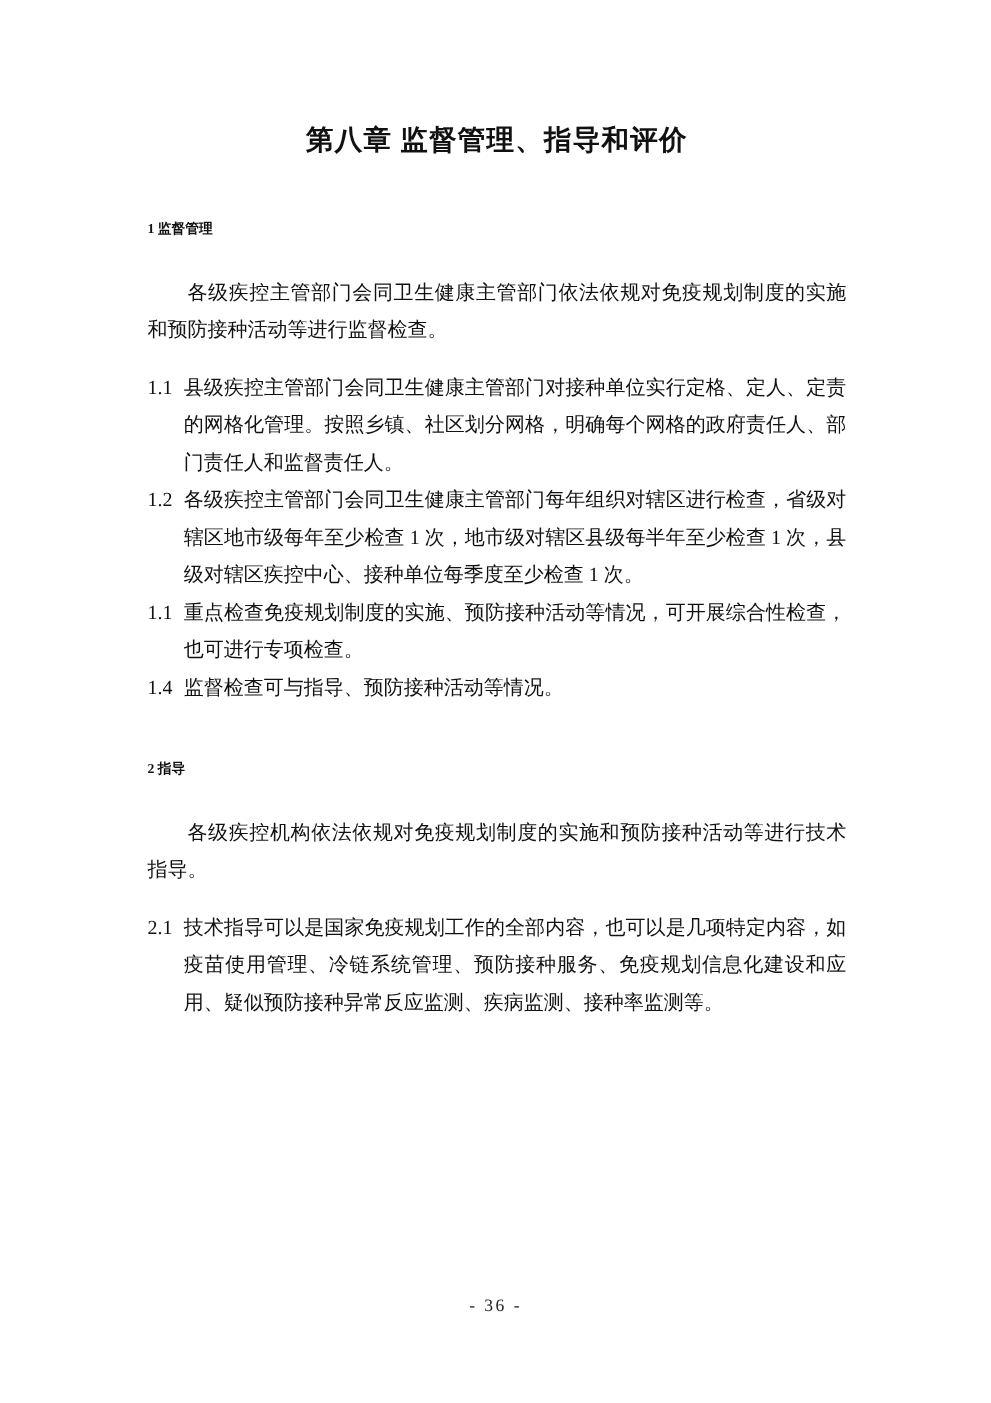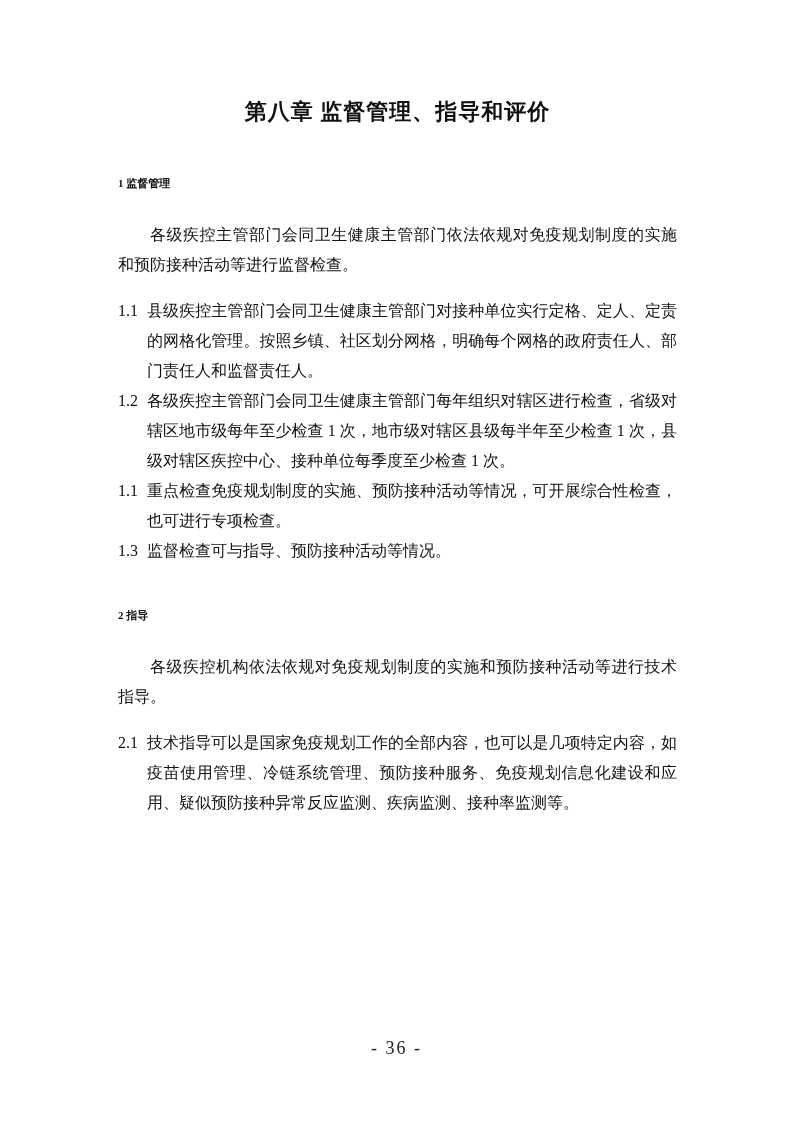--- a/index.html
+++ b/index.html
@@ -64,21 +64,21 @@
     left: 0;
     top: 0;
     width: 29px;
   }
   .footer {
     position: absolute;
     left: 0;
     right: 0;
     top: 1038px;
     text-align: center;
-    font-size: 18px;
+    font-size: 14px;
     color: #222;
     letter-spacing: 2px;
   }
 </style>
 </head>
 <body>
 
 <div class="page">
   <div class="content">
 
@@ -95,21 +95,21 @@
       </div>
       <div class="item">
         <span class="num">1.2</span>
         <span>各级疾控主管部门会同卫生健康主管部门每年组织对辖区进行检查，省级对辖区地市级每年至少检查 1 次，地市级对辖区县级每半年至少检查 1 次，县级对辖区疾控中心、接种单位每季度至少检查 1 次。</span>
       </div>
       <div class="item">
         <span class="num">1.1</span>
         <span>重点检查免疫规划制度的实施、预防接种活动等情况，可开展综合性检查，也可进行专项检查。</span>
       </div>
       <div class="item">
-        <span class="num">1.3</span>
+        <span class="num">1.4</span>
         <span>监督检查可与指导、预防接种活动等情况。</span>
       </div>
     </div>
 
     <div class="section-heading later">2 指导</div>
 
     <p class="intro">各级疾控机构依法依规对免疫规划制度的实施和预防接种活动等进行技术指导。</p>
 
     <div class="items">
       <div class="item">

